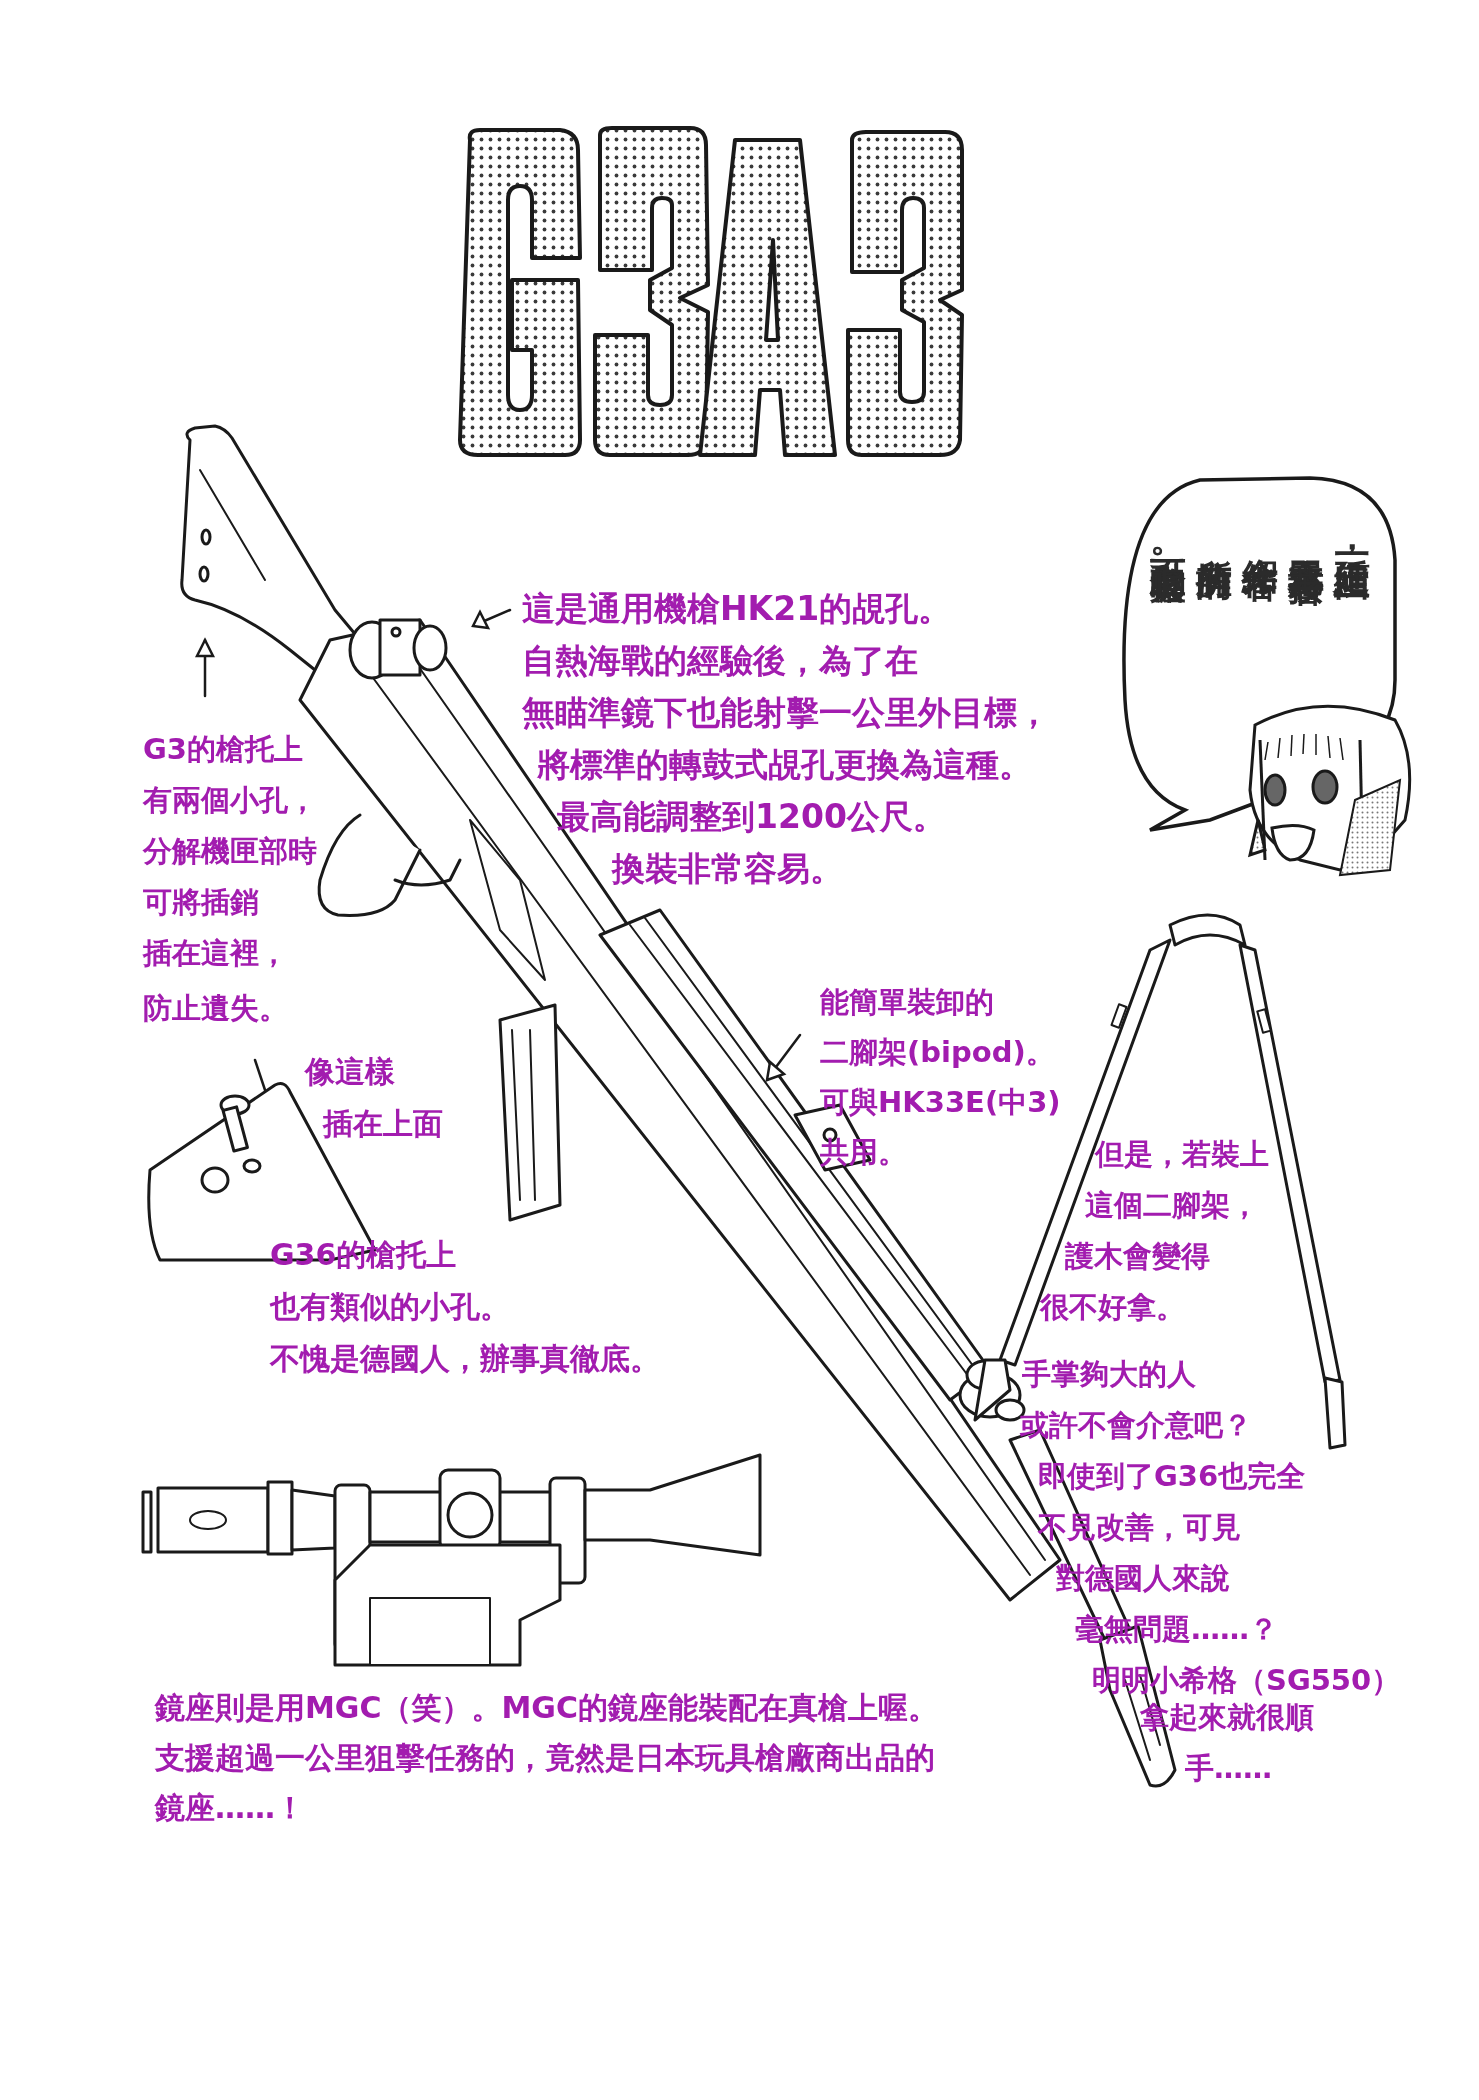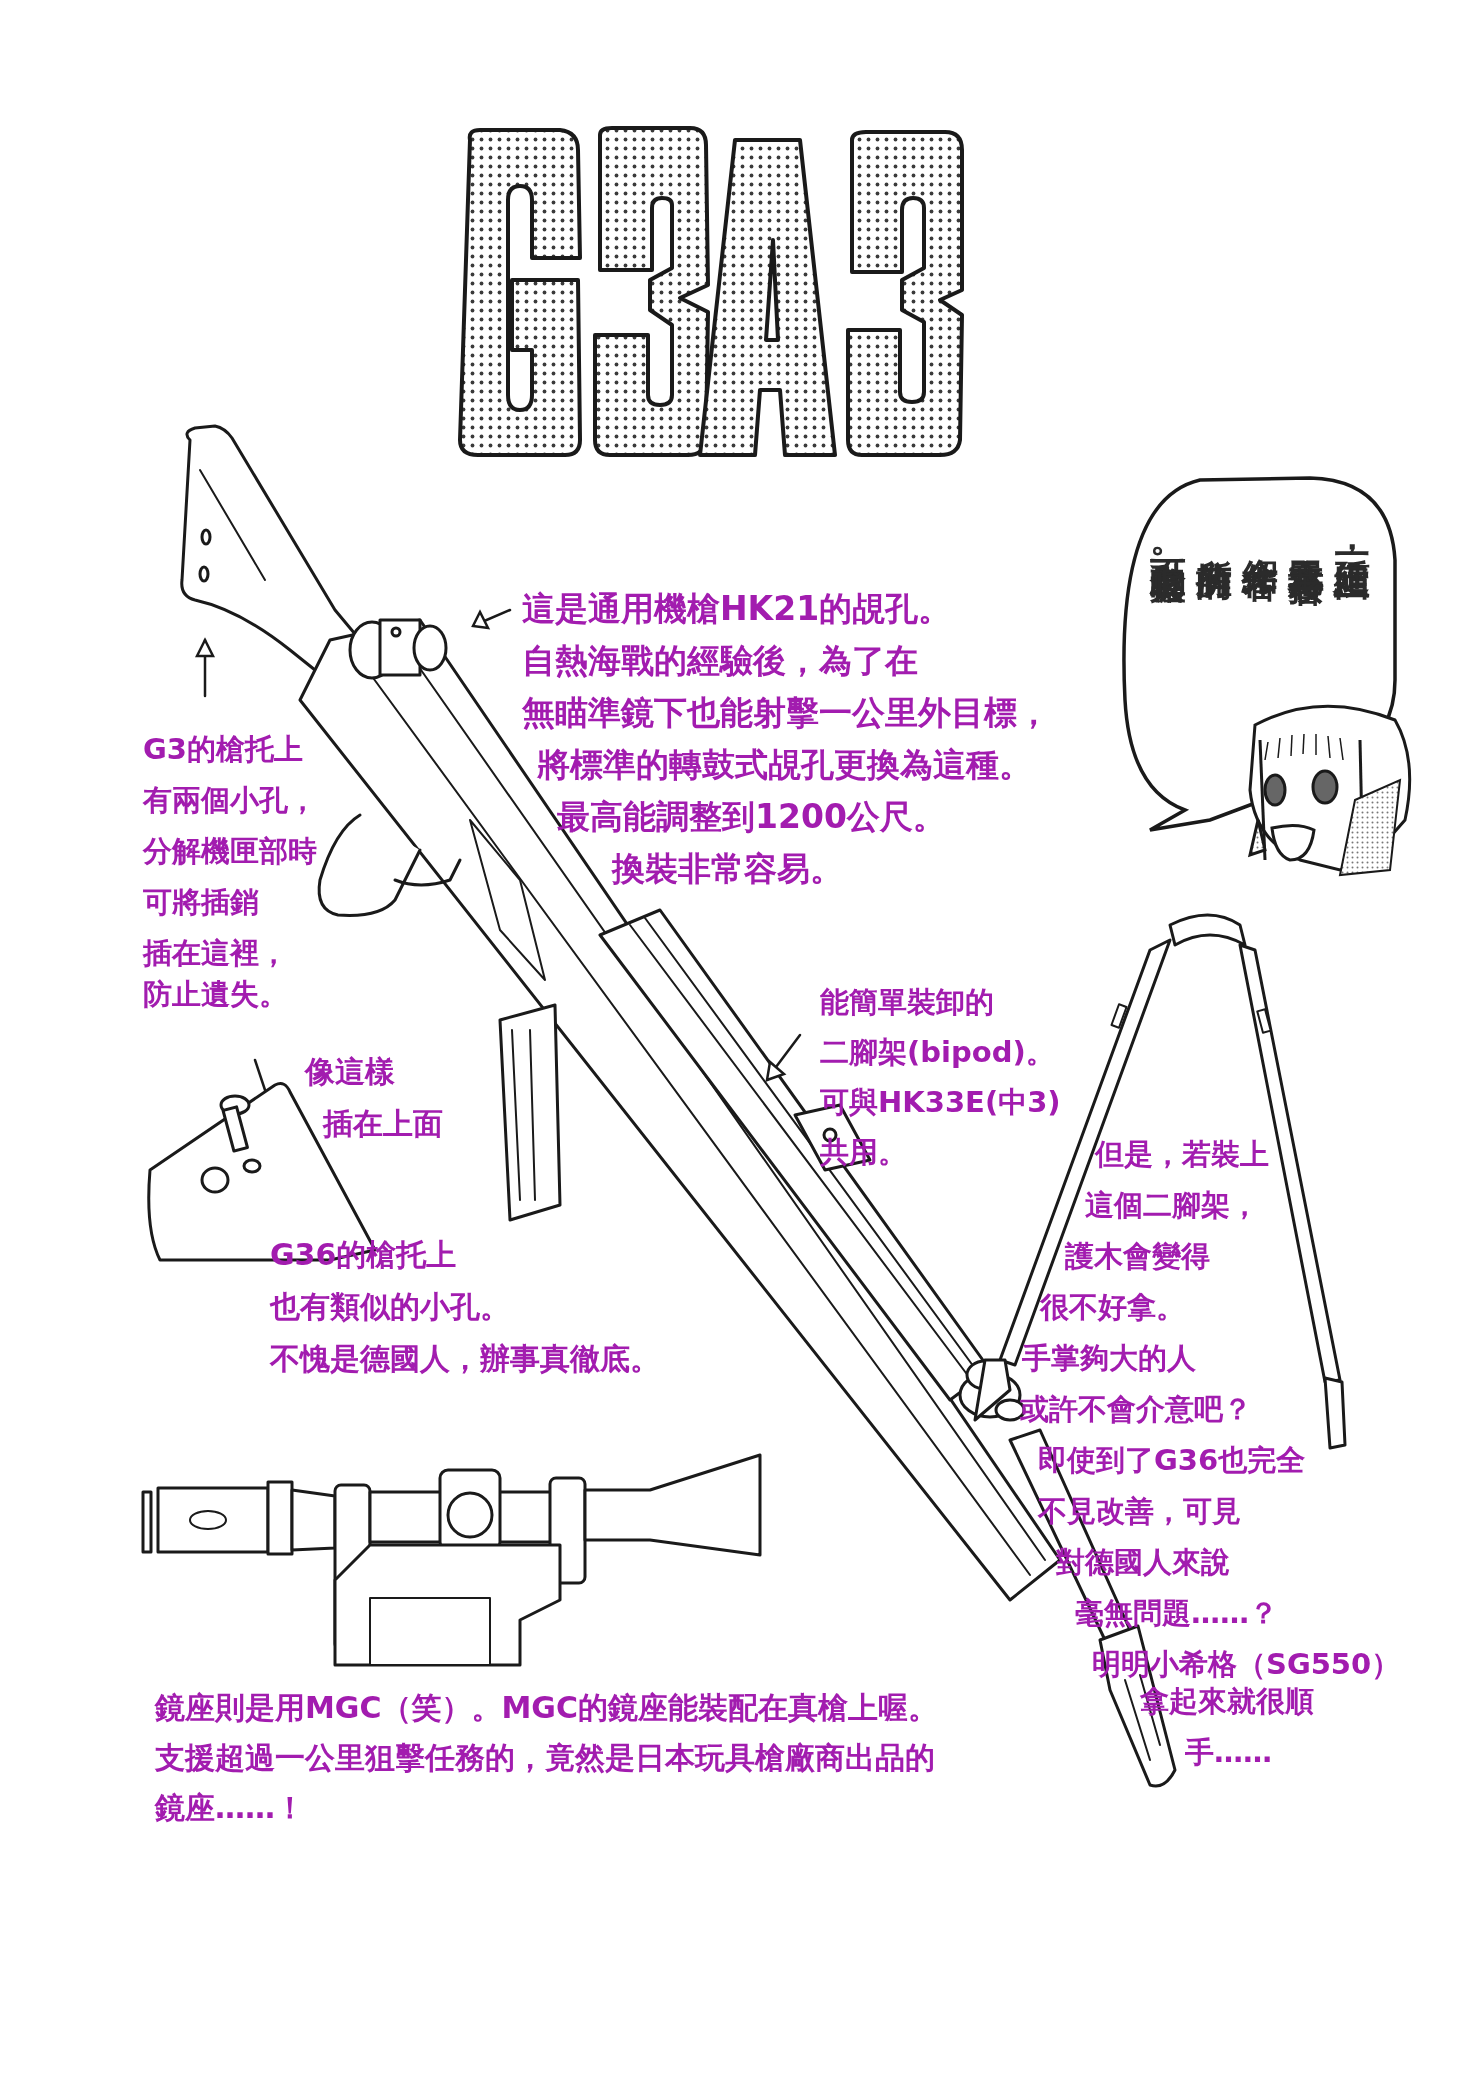--- a/index.html
+++ b/index.html
@@ -169,21 +169,21 @@
   <span class="line" style="margin-bottom:19px; margin-left:15px">將標準的轉鼓式覘孔更換為這種。</span>
   <span class="line" style="margin-bottom:19px; margin-left:35px">最高能調整到1200公尺。</span>
   <span class="line" style="margin-left:90px">換裝非常容易。</span>
 </div>
 
 <div class="txt" style="left:143px; top:735px; font-size:29px;">
   <span class="line" style="margin-bottom:22px">G3的槍托上</span>
   <span class="line" style="margin-bottom:22px">有兩個小孔，</span>
   <span class="line" style="margin-bottom:22px">分解機匣部時</span>
   <span class="line" style="margin-bottom:22px">可將插銷</span>
-  <span class="line" style="margin-bottom:12px">插在這裡，</span>
+  <span class="line" style="margin-bottom:26px">插在這裡，</span>
   <span class="line">防止遺失。</span>
 </div>
 
 <div class="txt" style="left:305px; top:1057px; font-size:30px;">
   <span class="line" style="margin-bottom:22px">像這樣</span>
   <span class="line" style="margin-left:18px">插在上面</span>
 </div>
 
 <div class="txt" style="left:270px; top:1240px; font-size:30px;">
   <span class="line" style="margin-bottom:22px">G36的槍托上</span>
@@ -195,21 +195,21 @@
   <span class="line" style="margin-bottom:21px">能簡單裝卸的</span>
   <span class="line" style="margin-bottom:21px">二腳架(bipod)。</span>
   <span class="line" style="margin-bottom:21px">可與HK33E(中3)</span>
   <span class="line">共用。</span>
 </div>
 
 <div class="txt" style="left:1020px; top:1140px; font-size:29px;">
   <span class="line" style="margin-bottom:22px; margin-left:75px">但是，若裝上</span>
   <span class="line" style="margin-bottom:22px; margin-left:65px">這個二腳架，</span>
   <span class="line" style="margin-bottom:22px; margin-left:45px">護木會變得</span>
-  <span class="line" style="margin-bottom:22px; margin-left:20px">很不好拿。</span>
+  <span class="line" style="margin-bottom:38px; margin-left:20px">很不好拿。</span>
   <span class="line" style="margin-bottom:22px; margin-left:2px">手掌夠大的人</span>
   <span class="line" style="margin-bottom:22px; margin-left:0px">或許不會介意吧？</span>
   <span class="line" style="margin-bottom:22px; margin-left:18px">即使到了G36也完全</span>
   <span class="line" style="margin-bottom:22px; margin-left:18px">不見改善，可見</span>
   <span class="line" style="margin-bottom:22px; margin-left:36px">對德國人來說</span>
   <span class="line" style="margin-bottom:22px; margin-left:55px">毫無問題……？</span>
   <span class="line" style="margin-bottom:8px; margin-left:72px">明明小希格（SG550）</span>
   <span class="line" style="margin-bottom:22px; margin-left:120px">拿起來就很順</span>
   <span class="line" style="margin-left:165px">手……</span>
 </div>

